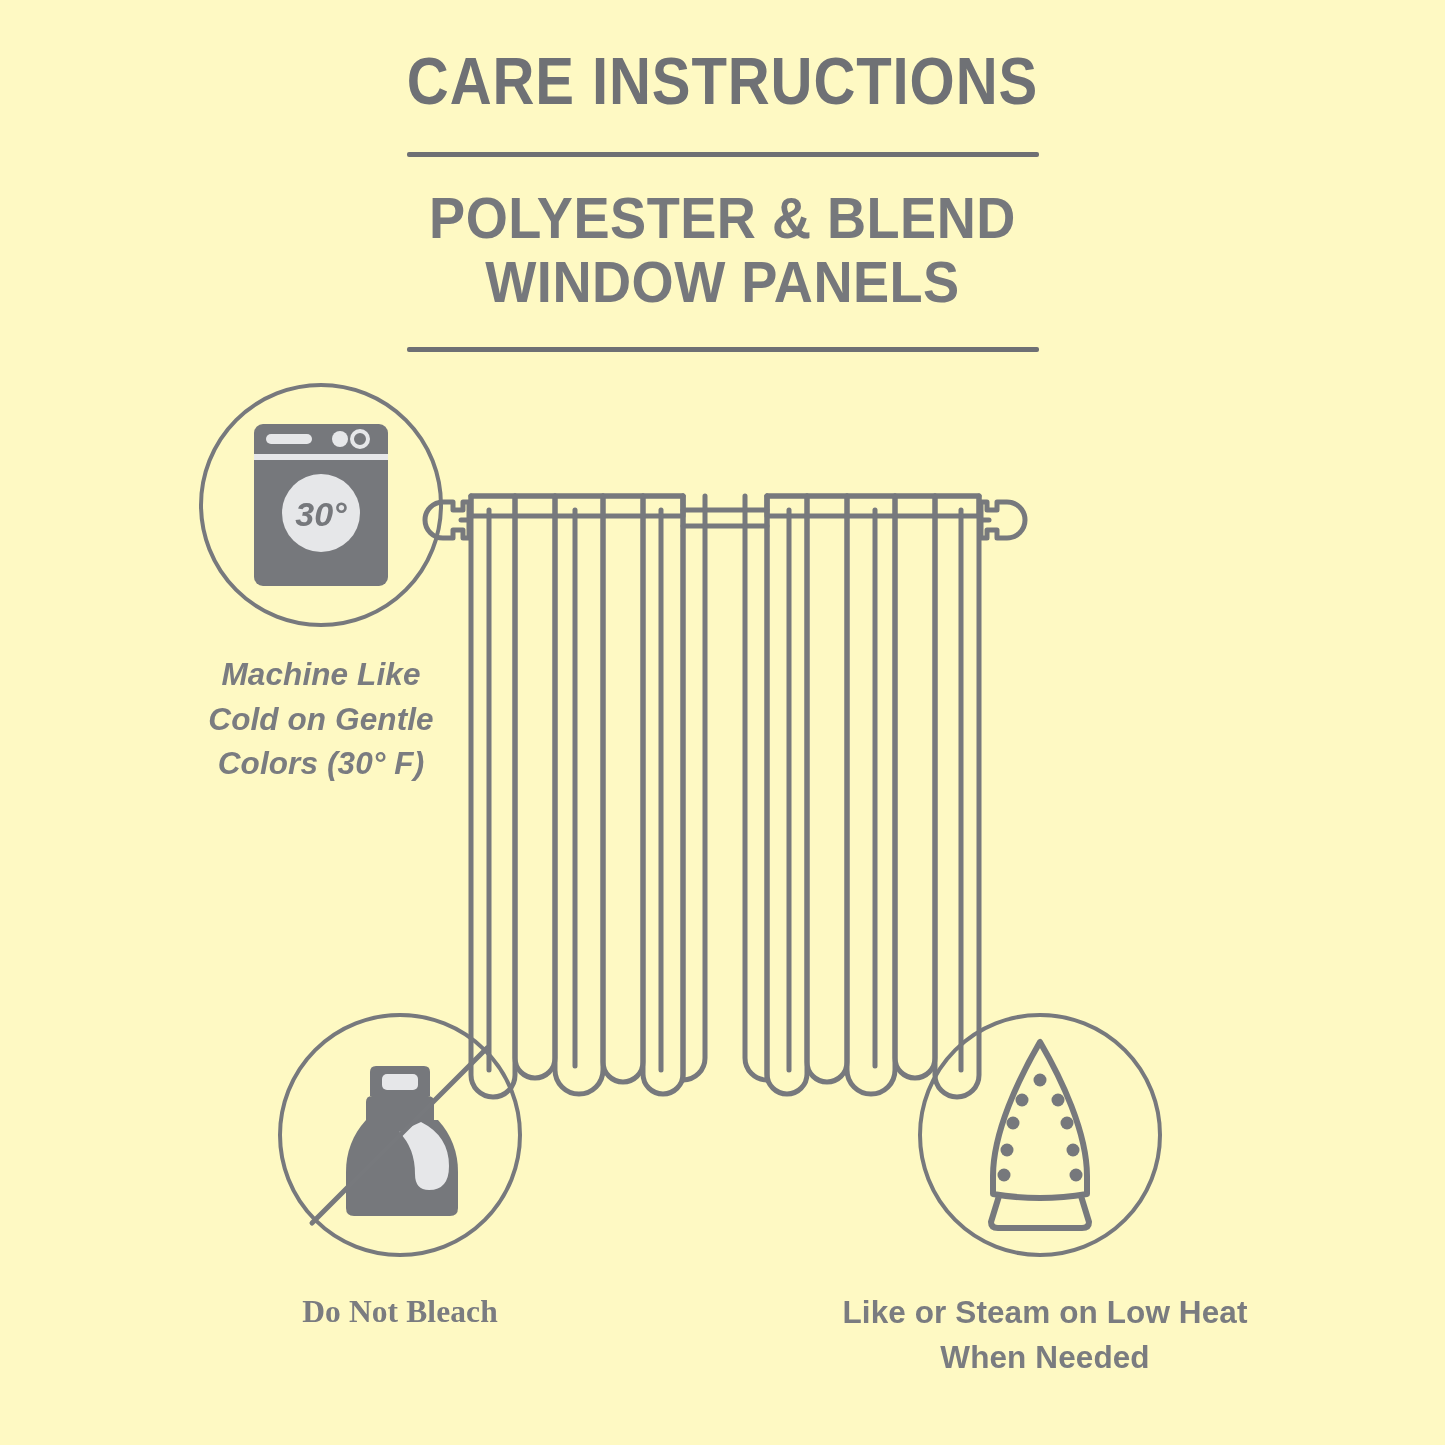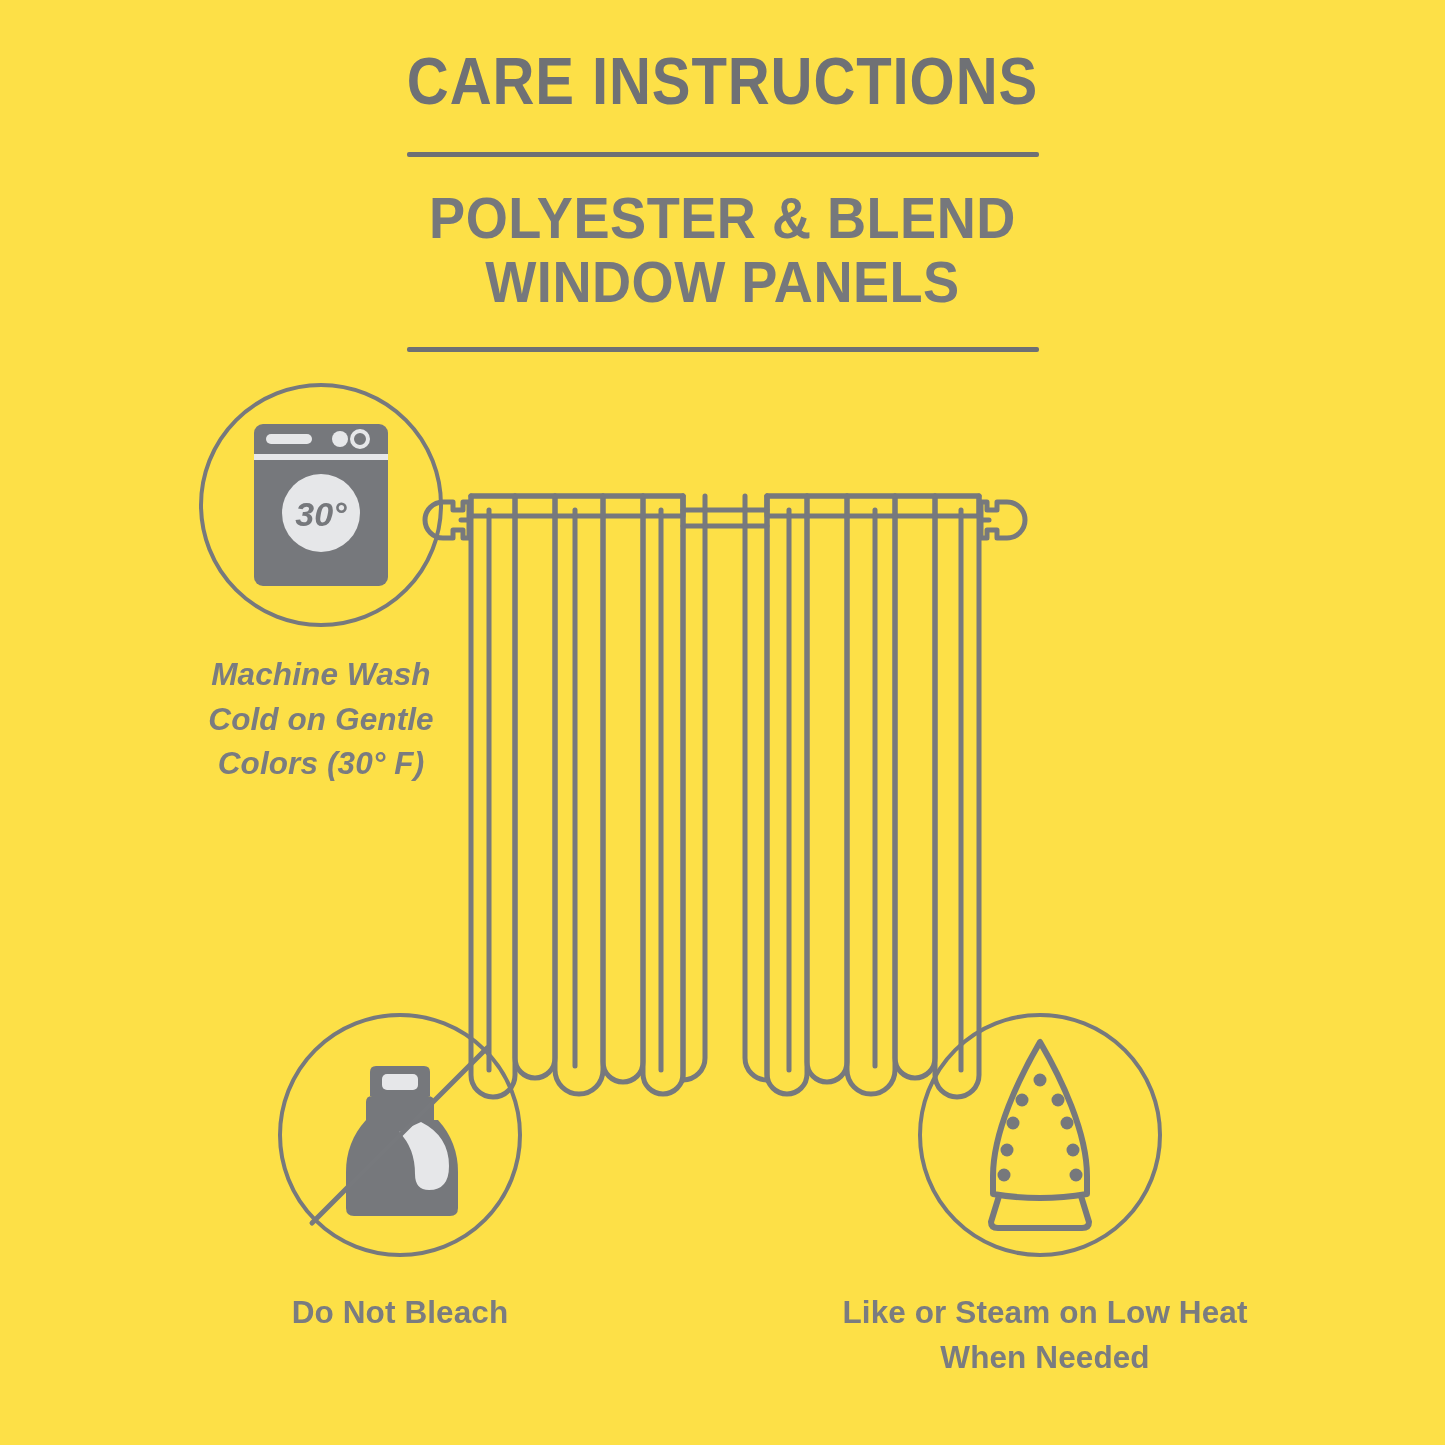--- a/index.html
+++ b/index.html
@@ -10,21 +10,21 @@
     width: 1445px;
     height: 1445px;
     background: #e6e7e9;
     font-family: "Liberation Sans", sans-serif;
     overflow: hidden;
   }
   #page {
     position: relative;
     width: 1445px;
     height: 1445px;
-    background: #fde047;
+    background: #fef9c3;
   }
 
   
   .header-block {
     position: absolute;
     left: 0;
     top: 0;
     width: 1445px;
     text-align: center;
   }
@@ -89,21 +89,21 @@
   #cell-dry    { left: 875px;  top: 380px;  width: 510px; }
   #cell-bleach { left: 145px;  top: 1010px; width: 510px; }
   #cell-iron   { left: 790px;  top: 1010px; width: 510px; }
 
   #cell-wash .badge   { margin-left: 130px; }
   #cell-dry .badge    { margin-left: 125px; }
   #cell-bleach .badge { margin-left: 130px; }
   #cell-iron .badge   { margin-left: 125px; }
 
   #cell-dry .caption    { margin-top: 24px; }
-  #cell-bleach .caption { margin-top: 30px; }
+  #cell-bleach .caption { margin-top: 30px; font-family: Liberation Serif, serif; }
   #cell-iron .caption   { margin-top: 30px; }
 
   
   #curtain {
     position: absolute;
     left: 405px;
     top: 470px;
     width: 640px;
     height: 690px;
   }
@@ -202,21 +202,21 @@
 
         <circle cx="144" cy="59" r="8" fill="#e6e7e9"></circle>
 
         <circle cx="164" cy="59" r="8" fill="none" stroke="#e6e7e9" stroke-width="4"></circle>
 
         <circle cx="125" cy="133" r="39" fill="#e6e7e9"></circle>
         <text x="125" y="146" text-anchor="middle" font-family="Liberation Sans, sans-serif" font-size="34" font-weight="bold" fill="#76787c">30°</text>
       </svg>
     </div>
     <div class="caption">
-      <span class="cline">Machine Wash</span>
+      <span class="cline">Machine Like</span>
       <span class="cline">Cold on Gentle</span>
       <span class="cline">Colors (30° F)</span>
     </div>
   </div>
 
 
   <div class="icon-cell" id="cell-bleach">
     <div class="badge">
       <svg width="250" height="250" viewBox="0 0 250 250">
         <circle cx="125" cy="125" r="120" fill="none" stroke="#77797d" stroke-width="4"></circle>

